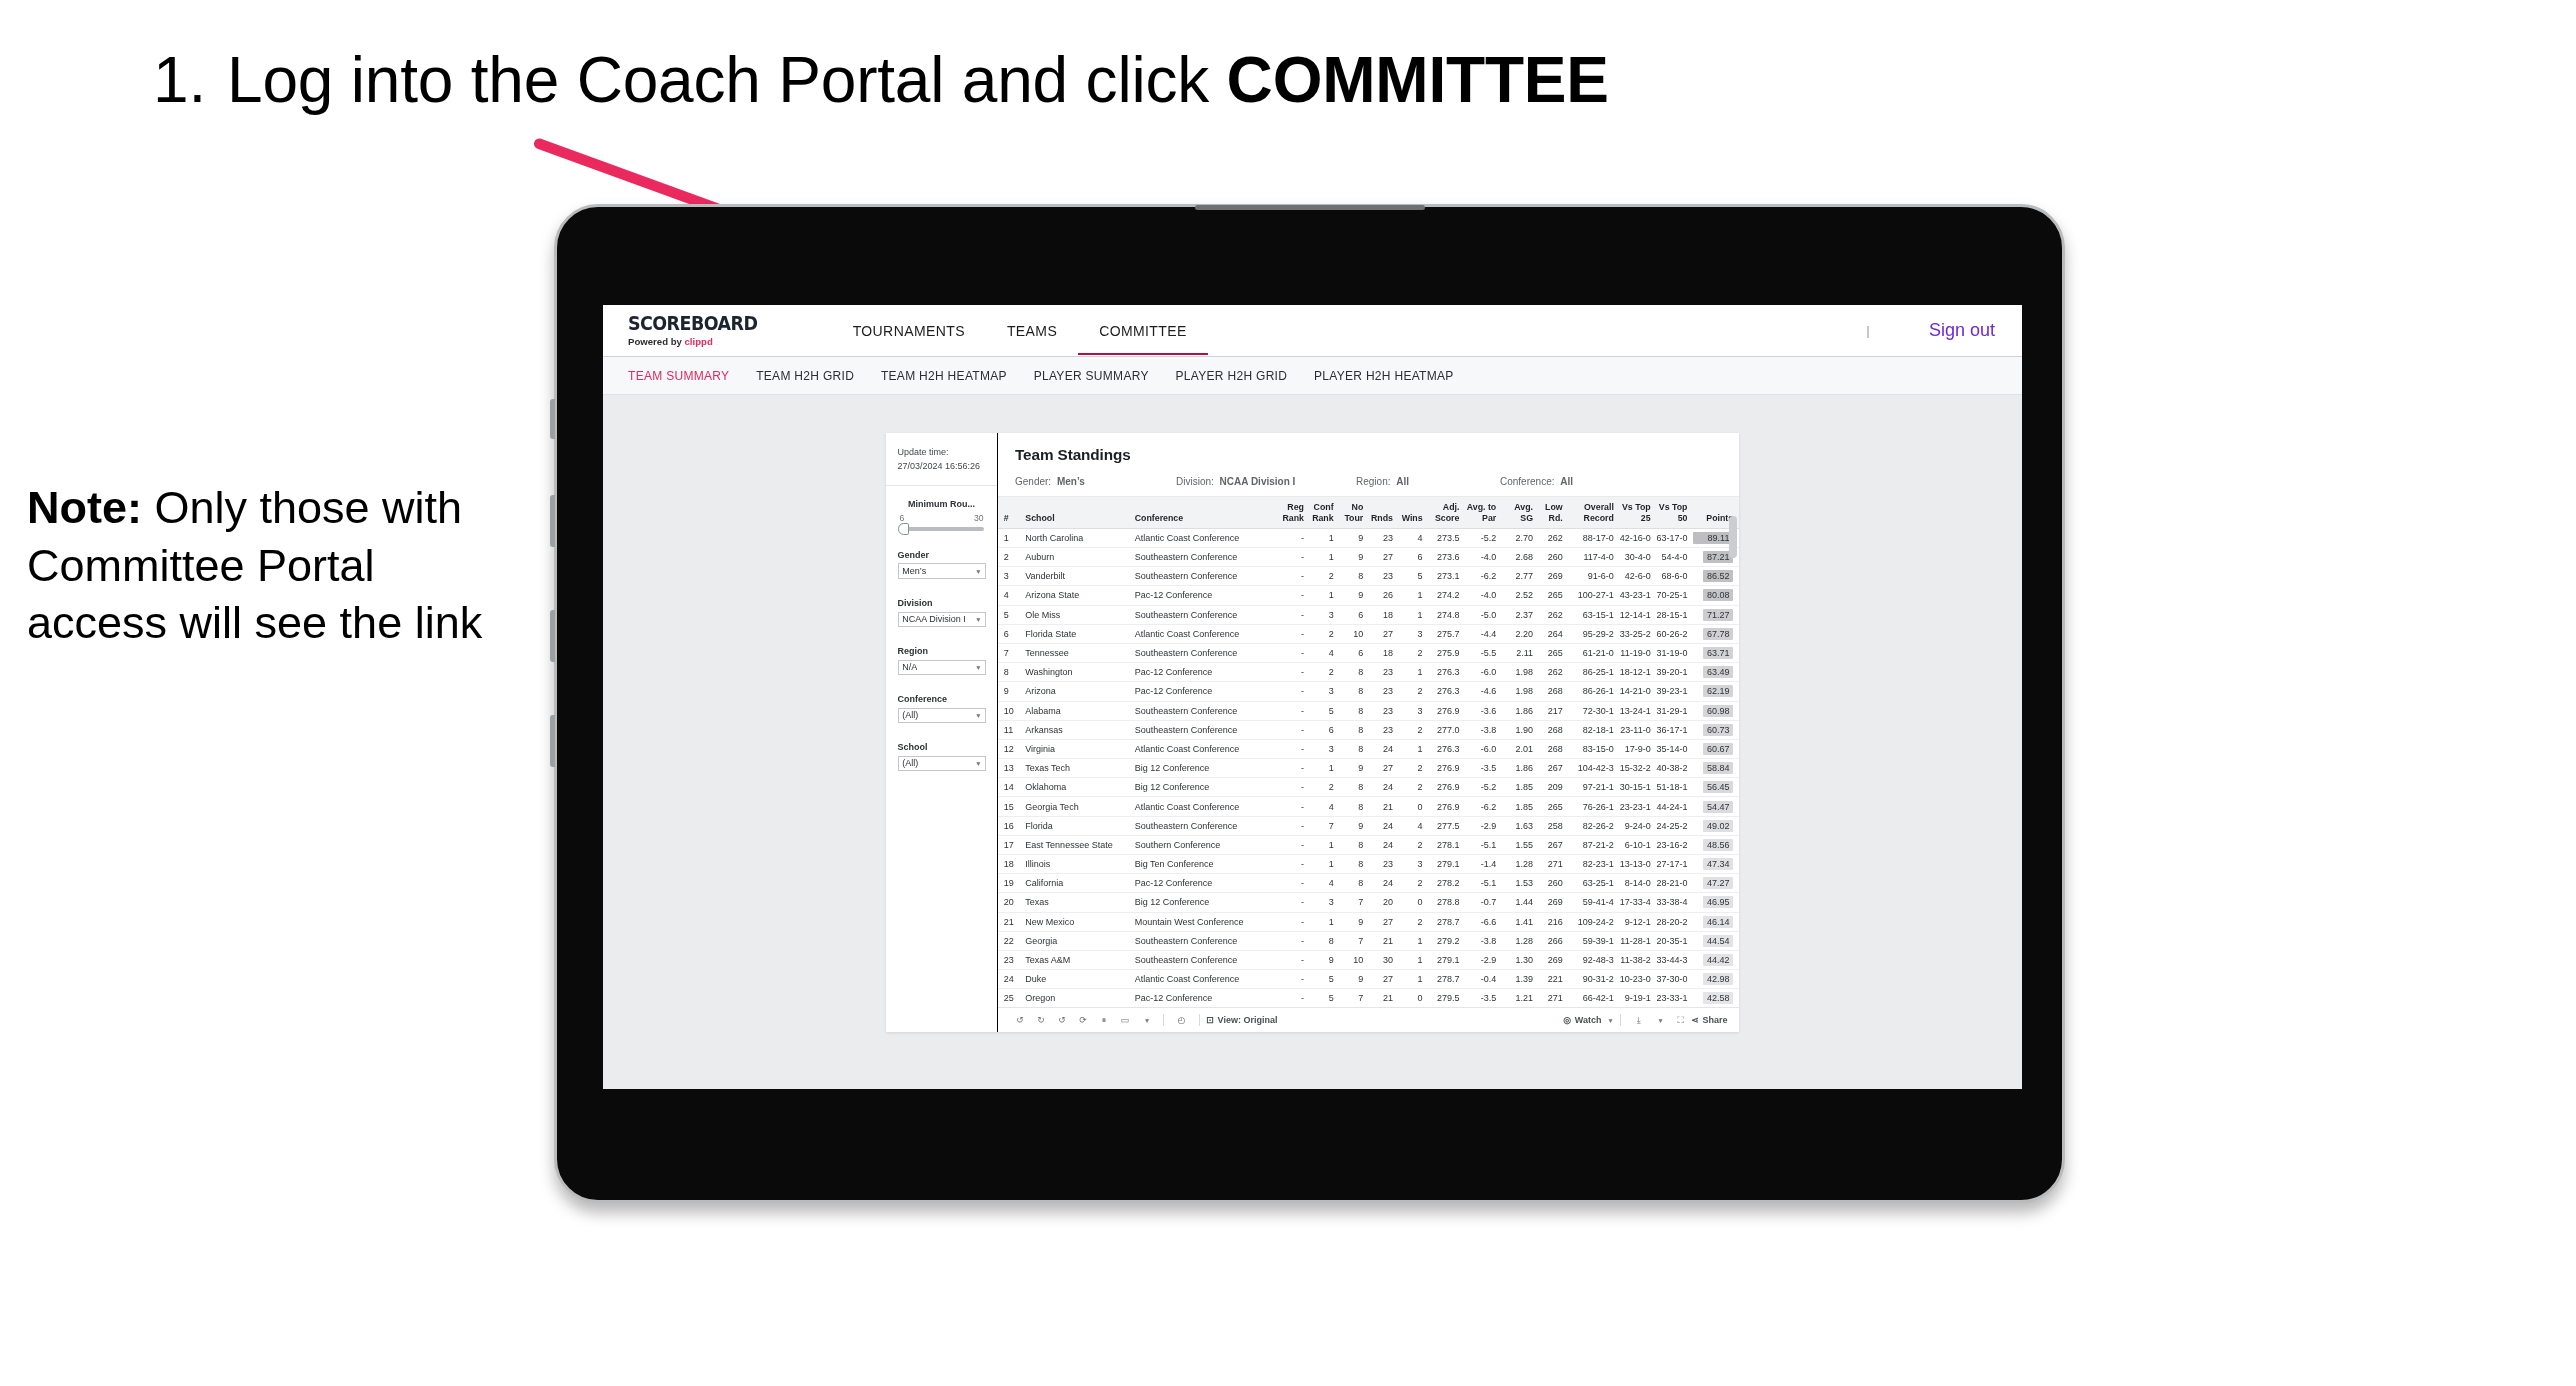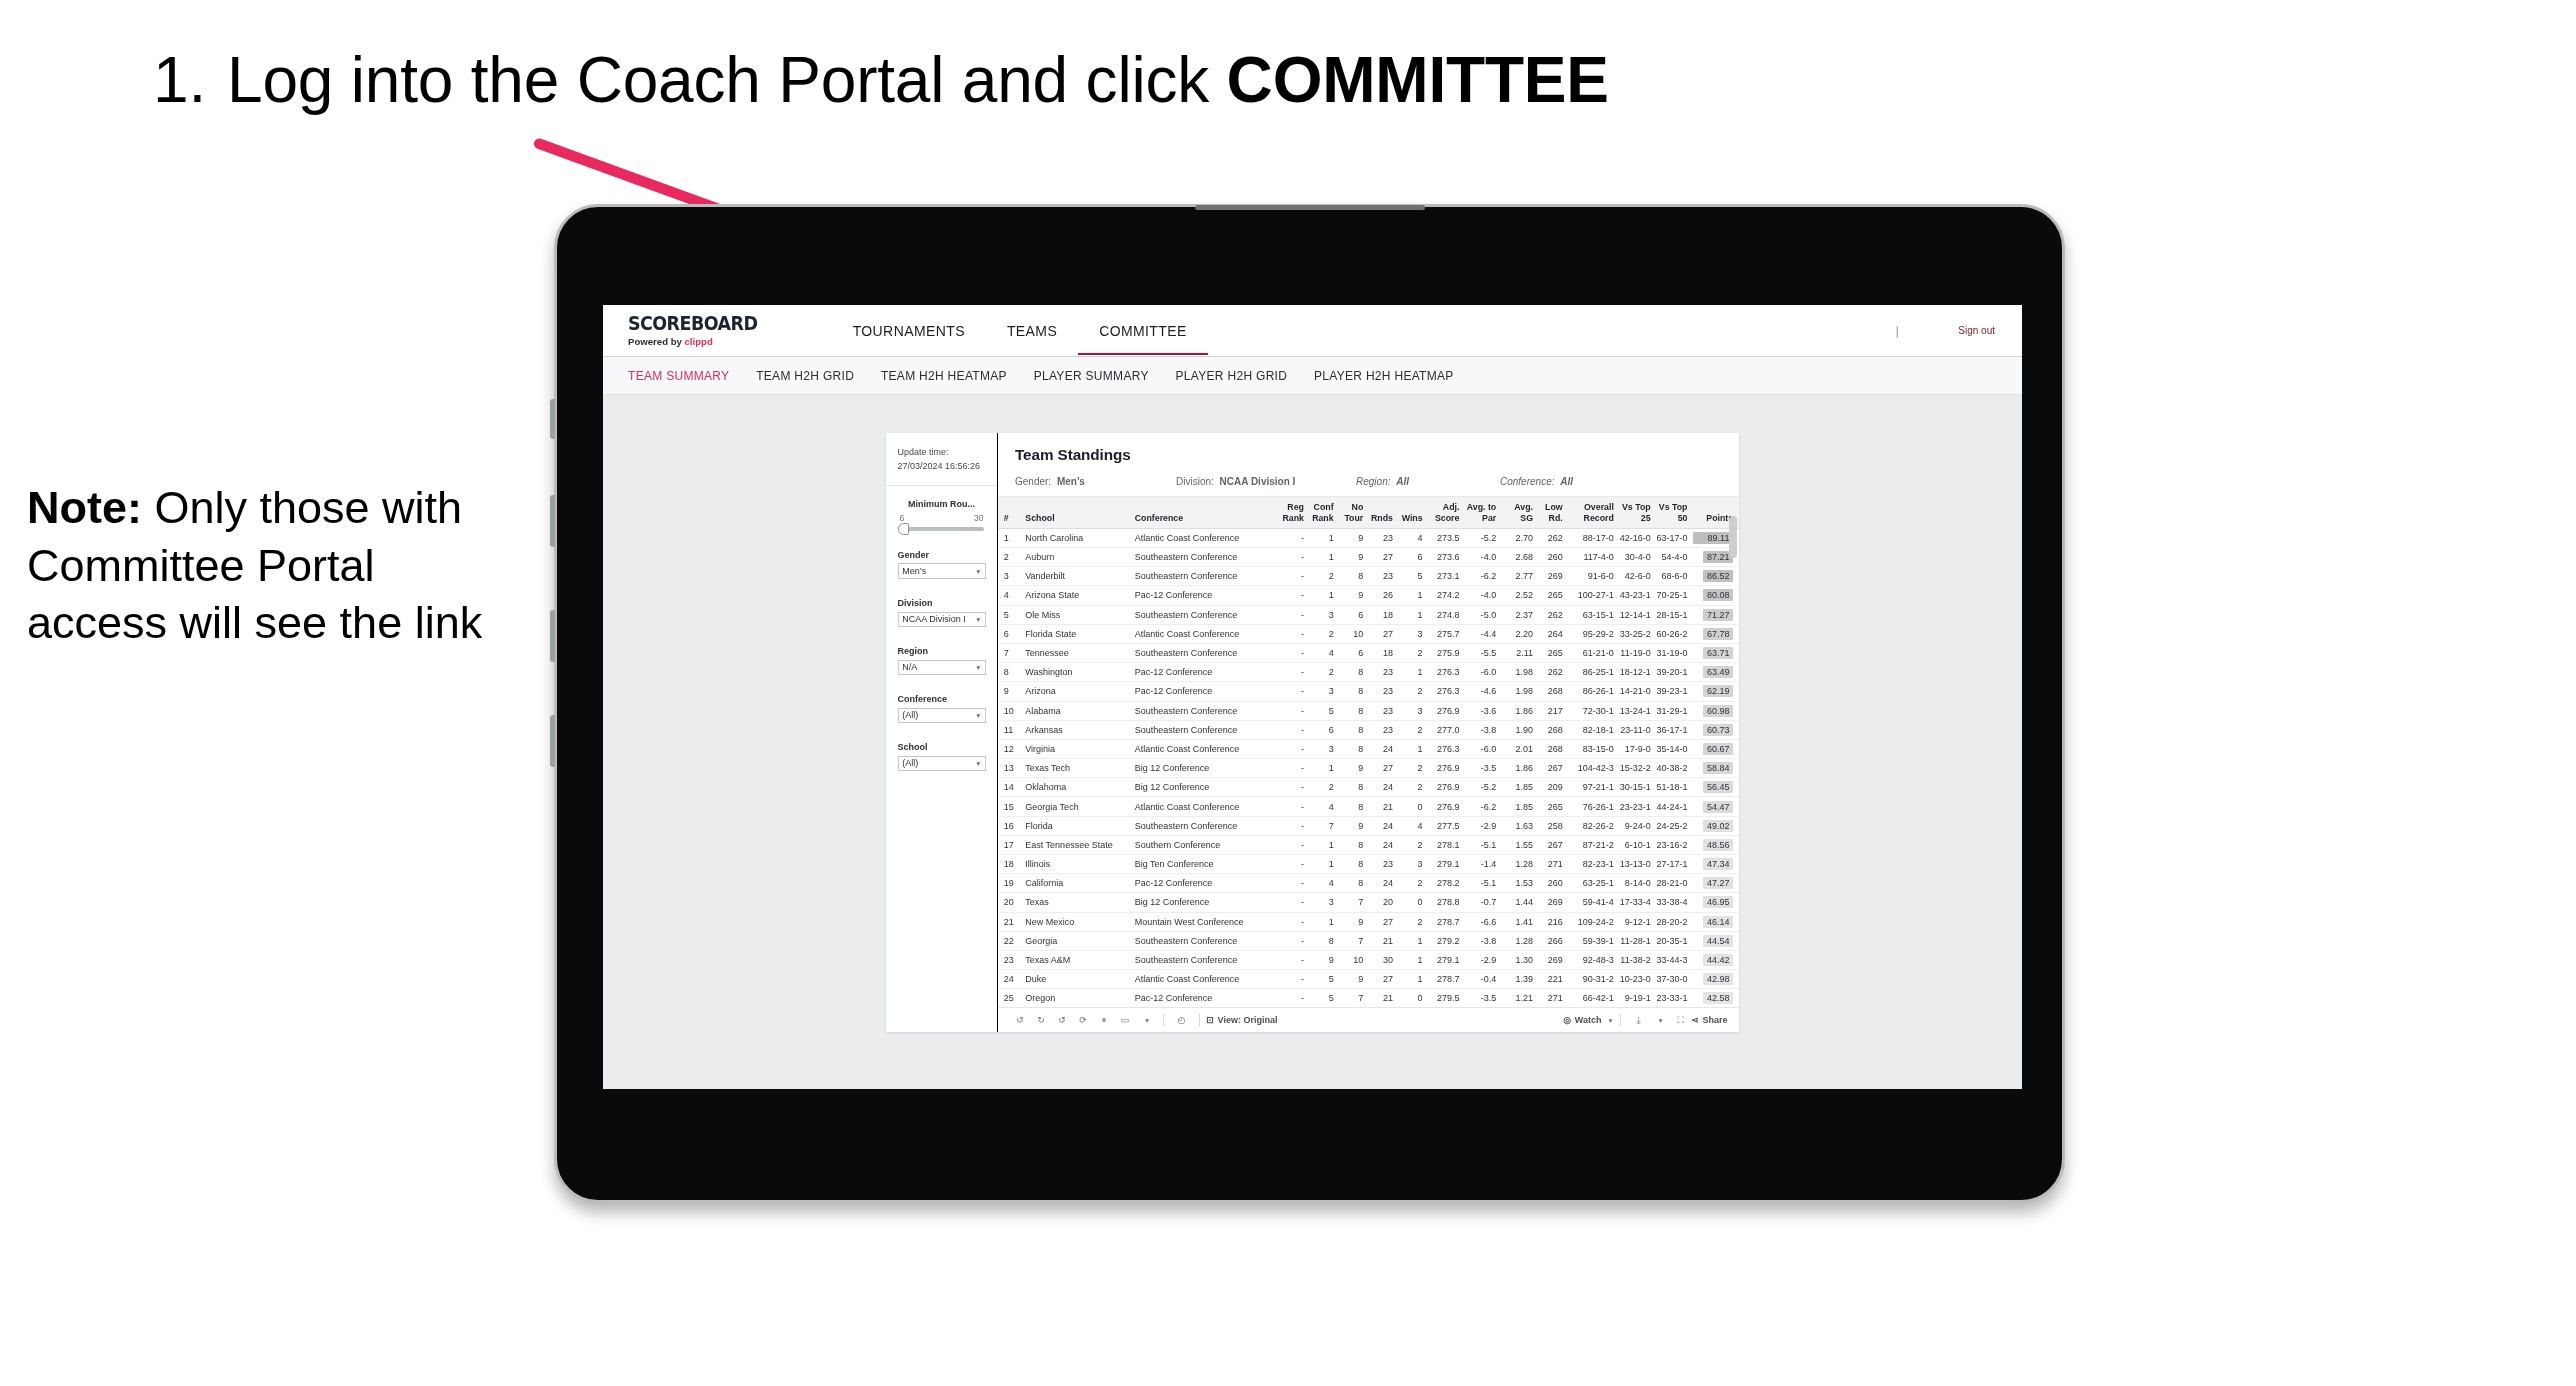--- a/index.html
+++ b/index.html
@@ -95,21 +95,21 @@
   }
   .nav-main .nav-item.active::after {
     content: ""; position: absolute; left: 0; right: 0; bottom: -1.9px;
     height: 2.9px; background: #b4103d;
   }
   .header-right {
     margin-left: auto; display: flex; align-items: center;
     padding-right: 27px; gap: 15.3px;
   }
   .header-right .divider { color: #9a9da1; font-size: 13.4px; }
-  .header-right .signout { font-size: 10px; color: #7f1d1d; cursor: pointer; margin-left: 44px; }
+  .header-right .signout { font-size: 18px; color: #6d28d9; cursor: pointer; margin-left: 44px; }
 
   
   .sub-nav {
     height: 38px; background: #f7f8f9;
     display: flex; align-items: center; gap: 0;
     border-bottom: 1px solid #dfe1e4;
     padding-left: 25px;
   }
   .sub-nav .sub-item {
     font-size: 12px; color: #2b2e33; letter-spacing: 0.3px;
@@ -171,21 +171,21 @@
   
   .table-panel { flex: 1; display: flex; flex-direction: column; min-width: 0; }
   .tbl-title-box {
     padding: 13.4px 0 9.6px 17px; border-bottom: 1px solid #e9eaec;
   }
   .tbl-title { font-size: 15.3px; font-weight: 700; color: #1c2026; letter-spacing: -0.1px; }
   .tbl-meta { display: flex; margin-top: 11.5px; font-size: 10px; color: #61656a; }
   .tbl-meta .m { margin-right: 5.8px; }
   .meta-1 { width: 161px; }
   .meta-2 { width: 180px; }
-  .meta-3 { width: 144px; font-style: italic; }
+  .meta-3 { width: 144px; }
 
   .tbl-scroll { flex: 1; position: relative; background: #fff; overflow: hidden; }
   table.standings {
     border-collapse: collapse; width: 100%;
     font-size: 9px; color: #2f3337;
   }
   table.standings thead th {
     background: #f2f3f5; font-weight: 700; color: #1f2328;
     font-size: 8.8px; line-height: 1.18;
     padding: 4.8px 1.9px 4.8px 1.9px; vertical-align: bottom;

